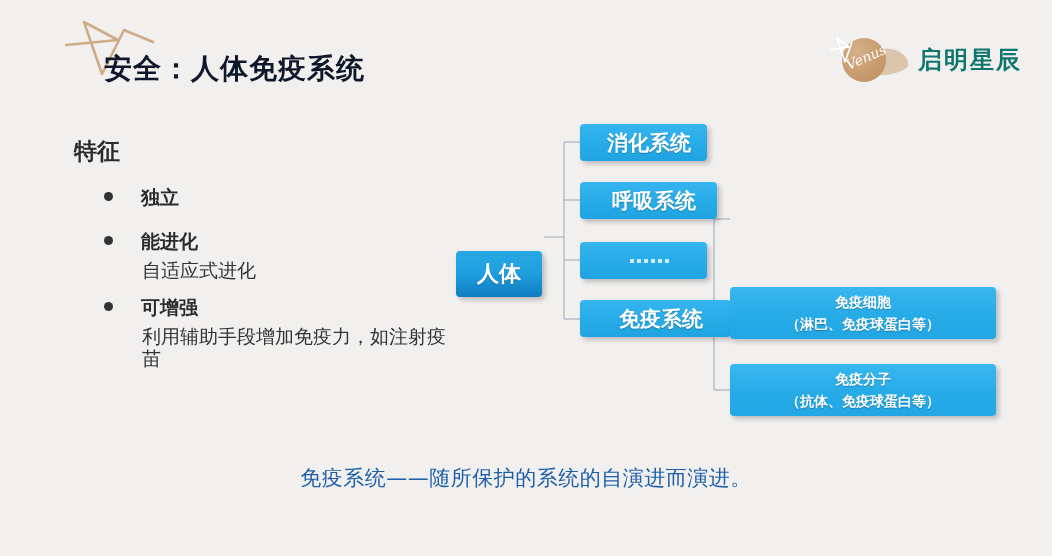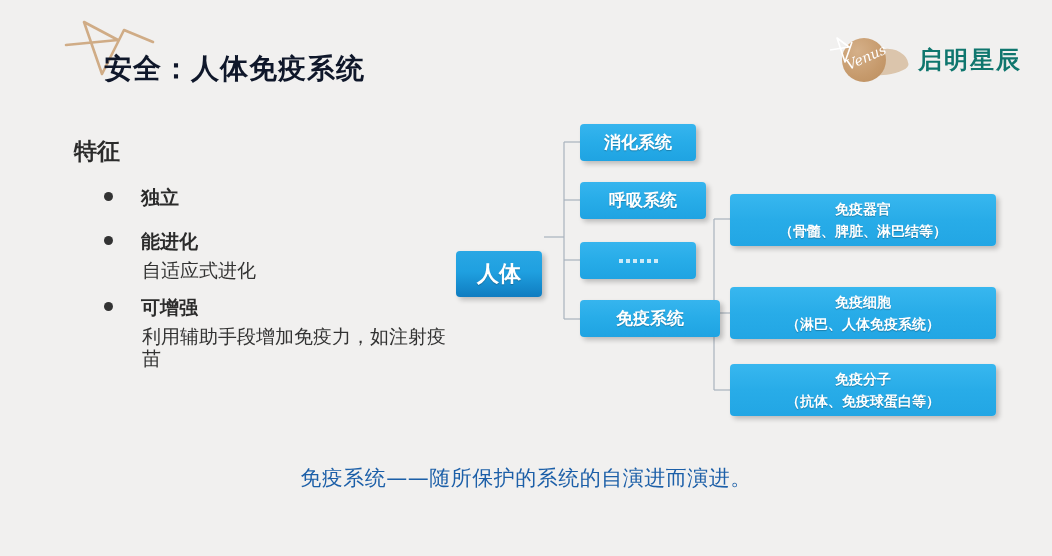--- a/index.html
+++ b/index.html
@@ -62,21 +62,22 @@
     font-weight:bold;text-align:center;
     box-shadow:3px 3px 5px rgba(0,0,0,.22);
     text-shadow:0 1px 1px rgba(0,0,0,.25);
   }
   .node.lvl1{
     background:linear-gradient(180deg,#29a7e4 0%,#1fa0e0 45%,#0f7cc0 100%);
     font-size:22px;
   }
   .node.lvl2{
     background:linear-gradient(180deg,#36b5ee 0%,#27ace8 50%,#1fa3e2 100%);
-    font-size:17px;
+    font-size:21px;
+    padding-left:11px;
   }
   .node.lvl3{
     background:linear-gradient(180deg,#38b7ef 0%,#28ace8 50%,#22a6e4 100%);
     font-size:14px;line-height:22px;
   }
   .node .l2{font-size:14px;}
   .dots{display:flex;gap:3px;}
   .dots i{width:4px;height:4px;background:#cdeaf8;display:block;}
   svg.links{position:absolute;left:0;top:0;width:560px;height:320px;overflow:visible;}
 
@@ -169,28 +170,24 @@
           <i></i>
           <i></i>
           <i></i>
       </span>
     </div>
 
     <div class="node lvl2" style="left:128px;top:182px;width:140px;height:37px;">
       <span>免疫系统</span>
     </div>
 
-    <div class="node lvl3" style="left:278px;top:76px;width:266px;height:52px;">
-      <span>免疫器官</span>
-      <span class="l2">（骨髓、脾脏、淋巴结等）</span>
-    </div>
 
     <div class="node lvl3" style="left:278px;top:169px;width:266px;height:52px;">
       <span>免疫细胞</span>
-      <span class="l2">（淋巴、人体免疫系统）</span>
+      <span class="l2">（淋巴、免疫球蛋白等）</span>
     </div>
 
     <div class="node lvl3" style="left:278px;top:246px;width:266px;height:52px;">
       <span>免疫分子</span>
       <span class="l2">（抗体、免疫球蛋白等）</span>
     </div>
   </div>
 
   <div class="footer">免疫系统——随所保护的系统的自演进而演进。</div>
 

